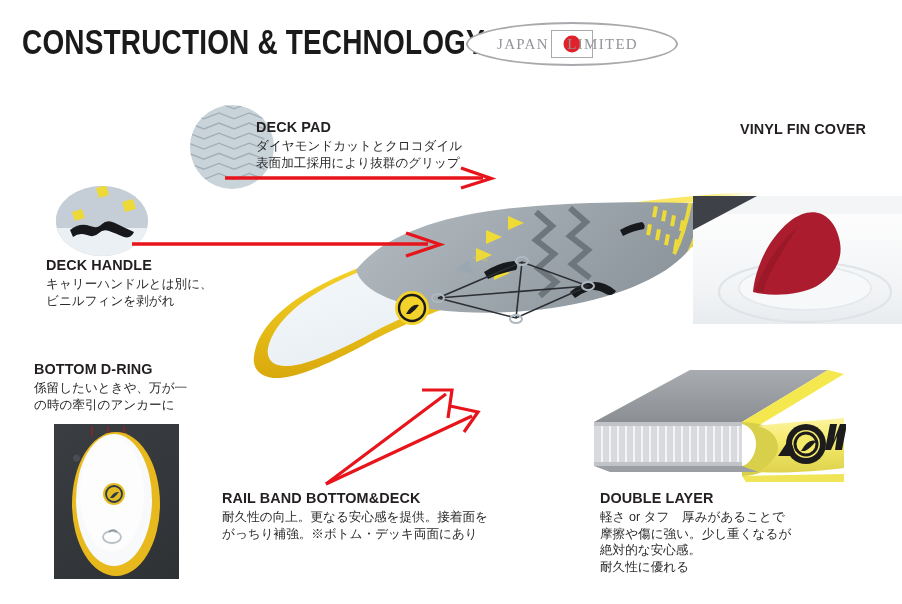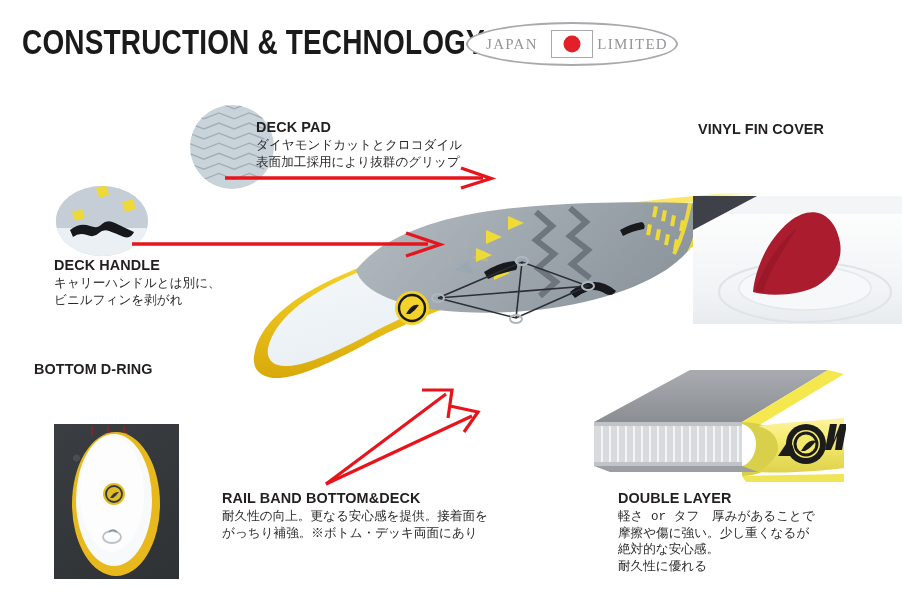--- a/index.html
+++ b/index.html
@@ -24,42 +24,42 @@
   .japan-badge .ellipse {
     position:absolute; inset:0;
     border:2.5px solid #a7a9ac; border-radius:50%;
     background:#ffffff;
   }
   .japan-badge .bt {
     position:absolute; top:50%; transform:translateY(-50%);
     font-family:"Liberation Serif","DejaVu Serif",serif;
     font-size:15px; letter-spacing:1.3px; color:#939598;
   }
-  .japan-badge .bt.left { left:20px; }
-  .japan-badge .bt.right { right:10px;margin-left:40px; }
+  .japan-badge .bt.left { left:31px; }
+  .japan-badge .bt.right { right:40px;margin-left:40px; }
   .flag-box {
     position:absolute; left:50%; top:50%; transform:translate(-50%,-50%);
     width:42px; height:28px; background:#ffffff; border:1.4px solid #a7a9ac;
   }
   .flag-dot {
     position:absolute; left:50%; top:50%; transform:translate(-50%,-50%);
     width:17px; height:17px; border-radius:50%; background:#e1202a;
   }
 
   
   .callout { position:absolute; }
   .callout .c-title {
     font-size:15.5px; font-weight:bold; color:#231f20;
     letter-spacing:0.1px; white-space:nowrap;
     transform: scaleX(0.93); transform-origin:left top;
     margin-bottom:2px;
   }
   .callout .c-body {
     font-size:12.6px; line-height:1.33; color:#2b2b2b;
-    font-family:Liberation Mono, monospace;
+    font-family:Liberation Sans, sans-serif;
     white-space:pre-line;
   }
 
   
   .leader { position:absolute; pointer-events:none; }
   svg { display:block; overflow:visible; }
 
   
   .thumb { position:absolute; overflow:hidden; }
   .thumb.circle { border-radius:50%; }
@@ -243,51 +243,53 @@
       <g fill="#edd938">
         <path d="M40,2 l10,-3 l3,10 l-10,3 z"></path>
         <path d="M66,16 l11,-3 l3,10 l-11,3 z"></path>
         <path d="M16,26 l10,-3 l3,9 l-10,3 z"></path>
       </g>
       <path d="M14,44 q10,-8 20,-4 q8,3 12,-2 q5,-5 13,-1 q10,5 19,9
                q-3,7 -10,5 q-9,-4 -15,-6 q-6,-2 -10,2 q-5,5 -12,2 q-8,-3 -14,2 Z" fill="#16181b"></path>
     </svg>
   </div>
 
-  <div class="callout" style="left:46px; top:256px;margin-left:8px;">
+  <div class="callout" style="left:46px; top:256px;">
     <div class="c-title">DECK HANDLE</div>
     <div class="c-body">キャリーハンドルとは別に、
 ビニルフィンを剥がれ</div>
   </div>
 
   <div class="leader" style="left:132px; top:228px;">
     <svg width="320" height="34" viewBox="0 0 320 34">
       <path d="M0,16 L296,16" stroke="#e8141b" stroke-width="3.4" fill="none"></path>
       <path d="M274,5 L308,16.5 L274,28" fill="none" stroke="#e8141b" stroke-width="3.4"></path>
     </svg>
   </div>
 
-  <div class="callout" style="left:698px; top:120px; width:160px;">
+  <div class="callout" style="left:740px; top:120px; width:160px;">
     <div class="c-title">VINYL FIN COVER</div>
   </div>
 
   <div class="thumb fin-photo" style="left:693px; top:196px; width:209px; height:128px;">
     <div class="board-surface"></div>
     <svg viewBox="0 0 209 128" width="100%" height="100%" style="position:absolute; inset:0;">
       <path d="M0,0 L64,0 L0,34 Z" fill="#3e4248"></path>
       <ellipse cx="112" cy="96" rx="86" ry="30" fill="none" stroke="#dfe4e9" stroke-width="2.2"></ellipse>
       <ellipse cx="112" cy="92" rx="66" ry="22" fill="#f6f8fa" stroke="#e3e8ec" stroke-width="1.6"></ellipse>
       <path d="M60,96 C62,74 74,44 96,26 C120,7 140,18 146,42
                C152,64 140,80 124,90 C108,99 78,101 60,96 Z" fill="#ab1c2f"></path>
       <path d="M62,95 C70,72 86,46 104,32 C92,52 76,74 70,96 Z" fill="#8e1525" opacity="0.55"></path>
     </svg>
   </div>
 
   <div class="callout" style="left:34px; top:360px;">
     <div class="c-title">BOTTOM D-RING</div>
+    <div class="c-body">係留したいときや、万が一
+の時の牽引のアンカーに</div>
   </div>
 
   <div class="thumb bottom-photo" style="left:54px; top:424px; width:125px; height:155px;">
     <div class="asphalt-bg"></div>
     <svg viewBox="0 0 125 155" width="100%" height="100%" style="position:absolute; inset:0;">
       <g stroke="#9a2020" stroke-width="1.4">
         <path d="M38,2 L38,12"></path>
           <path d="M54,2 L54,12"></path>
           <path d="M70,2 L70,12"></path>
       </g>
@@ -371,21 +373,21 @@
         <circle cx="214" cy="80" r="20"></circle>
       </g>
       <circle cx="214" cy="80" r="14" fill="#f4ea6a"></circle>
       <circle cx="214" cy="80" r="11" fill="none" stroke="#1c1c1c" stroke-width="3"></circle>
       <path d="M209,87 q7,-13 15,-10 q-5,7 -11,10 z" fill="#1c1c1c"></path>
       <path d="M186,92 l12,-18 l6,18 z" fill="#1c1c1c"></path>
       <path d="M238,60 l7,0 l-3,16 l6,-16 l7,0 l-5,26 l-7,0 l2,-14 l-6,14 l-6,0 z" fill="#1c1c1c"></path>
     </svg>
   </div>
 
-  <div class="callout" style="left:618px; top:489px;">
+  <div class="callout" style="left:600px; top:489px;">
     <div class="c-title">DOUBLE LAYER</div>
     <div class="c-body">軽さ or タフ　厚みがあることで
 摩擦や傷に強い。少し重くなるが
 絶対的な安心感。
 耐久性に優れる</div>
   </div>
 
 </div>
 
 </body></html>

